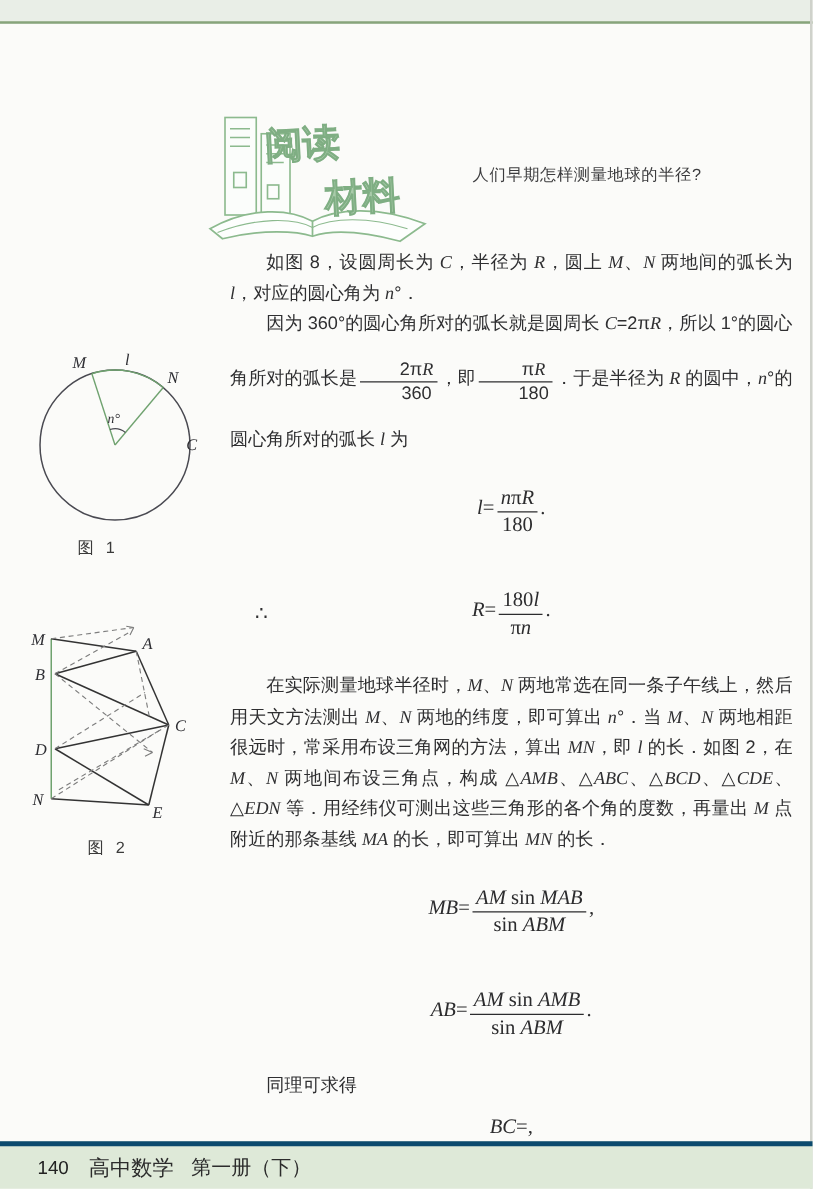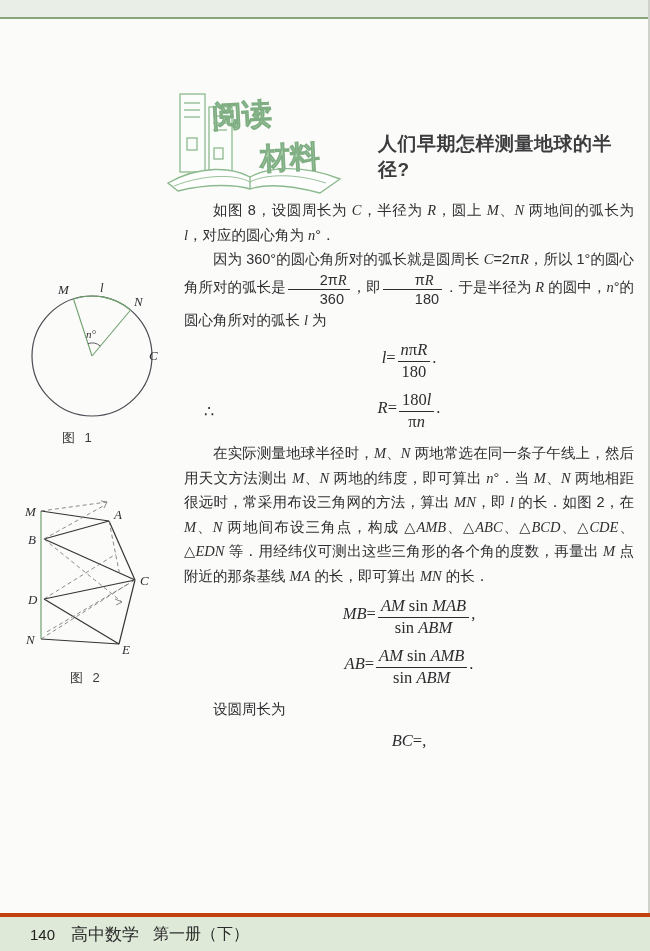--- a/index.html
+++ b/index.html
@@ -15,55 +15,55 @@
     background:#cfd2cb; }
 
   
   .logo { position:absolute; left:160px; top:86px; width:190px; height:114px; }
   .logo svg { width:100%; height:100%; }
   .logo-cal { font-family:"DejaVu Sans",sans-serif; font-weight:bold; font-size:30px;
     fill:#a9cbaa; stroke:#7fae83; stroke-width:0.7px; }
 
   
   .page-title { position:absolute; left:378px; top:131px; width:260px;
-    font-size:19px; font-weight:bold; color:#3c3c3e; letter-spacing:0.5px; }
+    font-size:13px; font-weight:normal; color:#3c3c3e; letter-spacing:0.5px; }
 
   
   .fig { position:absolute; }
   .fig1 { left:12px; top:270px; width:168px; height:178px; }
   .fig2 { left:14px; top:492px; width:160px; height:200px; }
   .fig-label { font-family:"Liberation Serif","DejaVu Serif",serif;
     font-style:italic; font-size:13px; fill:#2e2e33; }
   .fig-label-sm { font-family:"Liberation Serif","DejaVu Serif",serif;
     font-style:italic; font-size:11px; fill:#2e2e33; }
   .fig-caption { font-family:"Liberation Sans",sans-serif; font-size:13px;
     fill:#3a3a3a; letter-spacing:3px; }
 
   
   .main-col { position:absolute; left:184px; top:198px; width:450px;
     font-size:14.5px; line-height:24.5px; text-align:justify; color:#2f2f31; }
   .para { text-indent:2em; }
   .rv { font-family:"Liberation Serif","DejaVu Serif",serif; font-style:italic; }
   .rt { }
-  .frac { display:inline-block; vertical-align:-0.85em;
-    margin:0 2px; line-height:1.15; }
+  .frac { display:inline-block; text-align:center; vertical-align:-0.85em;
+    margin:16px 2px; line-height:1.15; }
   .frac .num { display:block; padding:0 3px 1px; border-bottom:1px solid currentColor; }
   .frac .den { display:block; padding:1px 3px 0; }
 
   .formula { font-family:"Liberation Serif","DejaVu Serif",serif;
     font-size:16.5px; text-align:center; text-indent:0;
     margin:9px 0 9px 0; line-height:1.2; color:#2c2c2e; }
   .formula .rt { font-family:"Liberation Serif","DejaVu Serif",serif; font-style:normal; }
   .therefore-row { position:relative; }
   .therefore { position:absolute; left:20px; top:50%; transform:translateY(-50%);
     font-size:16px; font-style:normal; }
 
   
   .footer { position:absolute; left:0; bottom:0; width:650px; height:38px;
-    background:#dee9d8; border-top:4px solid #c2410c;
+    background:#dee9d8; border-top:4px solid #0c4a6e;
     display:flex; align-items:center; padding-left:30px; }
   .footer .page-num { font-size:15px; color:#222; margin-right:16px; }
   .footer .book { font-size:17px; color:#2c2c2c; margin-right:14px; }
   .footer .volume { font-size:16px; color:#2c2c2c; }
 </style>
 </head>
 <body>
 
 <div class="top-band"></div>
 <div class="right-edge"></div>
@@ -154,21 +154,21 @@
   <p class="para"><span class="rt">如图 8，设圆周长为 </span><span class="rv">C</span><span class="rt">，半径为 </span><span class="rv">R</span><span class="rt">，圆上 </span><span class="rv">M</span><span class="rt">、</span><span class="rv">N</span><span class="rt"> 两地间的弧长为 </span><span class="rv">l</span><span class="rt">，对应的圆心角为 </span><span class="rv">n</span><span class="rt">°．</span></p>
   <p class="para"><span class="rt">因为 360°的圆心角所对的弧长就是圆周长 </span><span class="rv">C</span><span class="rt">=2π</span><span class="rv">R</span><span class="rt">，所以 1°的圆心角所对的弧长是</span><span class="frac"><span class="num"><span class="rt">2π</span><span class="rv">R</span></span><span class="den"><span class="rt">360</span></span></span><span class="rt">，即</span><span class="frac"><span class="num"><span class="rt">π</span><span class="rv">R</span></span><span class="den"><span class="rt">180</span></span></span><span class="rt">．于是半径为 </span><span class="rv">R</span><span class="rt"> 的圆中，</span><span class="rv">n</span><span class="rt">°的圆心角所对的弧长 </span><span class="rv">l</span><span class="rt"> 为</span></p>
   <div class="formula"><span class="rv">l</span><span class="rt">=</span><span class="frac"><span class="num"><span class="rv">n</span><span class="rt">π</span><span class="rv">R</span></span><span class="den"><span class="rt">180</span></span></span><span class="rt">.</span></div>
   <div class="therefore-row">
     <span class="therefore">∴</span>
     <div class="formula"><span class="rv">R</span><span class="rt">=</span><span class="frac"><span class="num"><span class="rt">180</span><span class="rv">l</span></span><span class="den"><span class="rt">π</span><span class="rv">n</span></span></span><span class="rt">.</span></div>
   </div>
   <p class="para"><span class="rt">在实际测量地球半径时，</span><span class="rv">M</span><span class="rt">、</span><span class="rv">N</span><span class="rt"> 两地常选在同一条子午线上，然后用天文方法测出 </span><span class="rv">M</span><span class="rt">、</span><span class="rv">N</span><span class="rt"> 两地的纬度，即可算出 </span><span class="rv">n</span><span class="rt">°．当 </span><span class="rv">M</span><span class="rt">、</span><span class="rv">N</span><span class="rt"> 两地相距很远时，常采用布设三角网的方法，算出 </span><span class="rv">MN</span><span class="rt">，即 </span><span class="rv">l</span><span class="rt"> 的长．如图 2，在 </span><span class="rv">M</span><span class="rt">、</span><span class="rv">N</span><span class="rt"> 两地间布设三角点，构成 △</span><span class="rv">AMB</span><span class="rt">、△</span><span class="rv">ABC</span><span class="rt">、△</span><span class="rv">BCD</span><span class="rt">、△</span><span class="rv">CDE</span><span class="rt">、△</span><span class="rv">EDN</span><span class="rt"> 等．用经纬仪可测出这些三角形的各个角的度数，再量出 </span><span class="rv">M</span><span class="rt"> 点附近的那条基线 </span><span class="rv">MA</span><span class="rt"> 的长，即可算出 </span><span class="rv">MN</span><span class="rt"> 的长．</span></p>
   <div class="formula"><span class="rv">MB</span><span class="rt">=</span><span class="frac"><span class="num"><span class="rv">AM</span><span class="rt"> sin </span><span class="rv">MAB</span></span><span class="den"><span class="rt">sin </span><span class="rv">ABM</span></span></span><span class="rt">,</span></div>
   <div class="formula"><span class="rv">AB</span><span class="rt">=</span><span class="frac"><span class="num"><span class="rv">AM</span><span class="rt"> sin </span><span class="rv">AMB</span></span><span class="den"><span class="rt">sin </span><span class="rv">ABM</span></span></span><span class="rt">.</span></div>
-  <p class="para"><span class="rt">设圆周长为</span></p>
+  <p class="para"><span class="rt">同理可求得</span></p>
   <div class="formula"><span class="rv">BC</span><span class="rt">=</span><span class="rt">,</span></div>
 </div>
 
 <div class="footer">
   <span class="page-num">140</span>
   <span class="book">高中数学</span>
   <span class="volume">第一册（下）</span>
 </div>
 
 </body></html>

